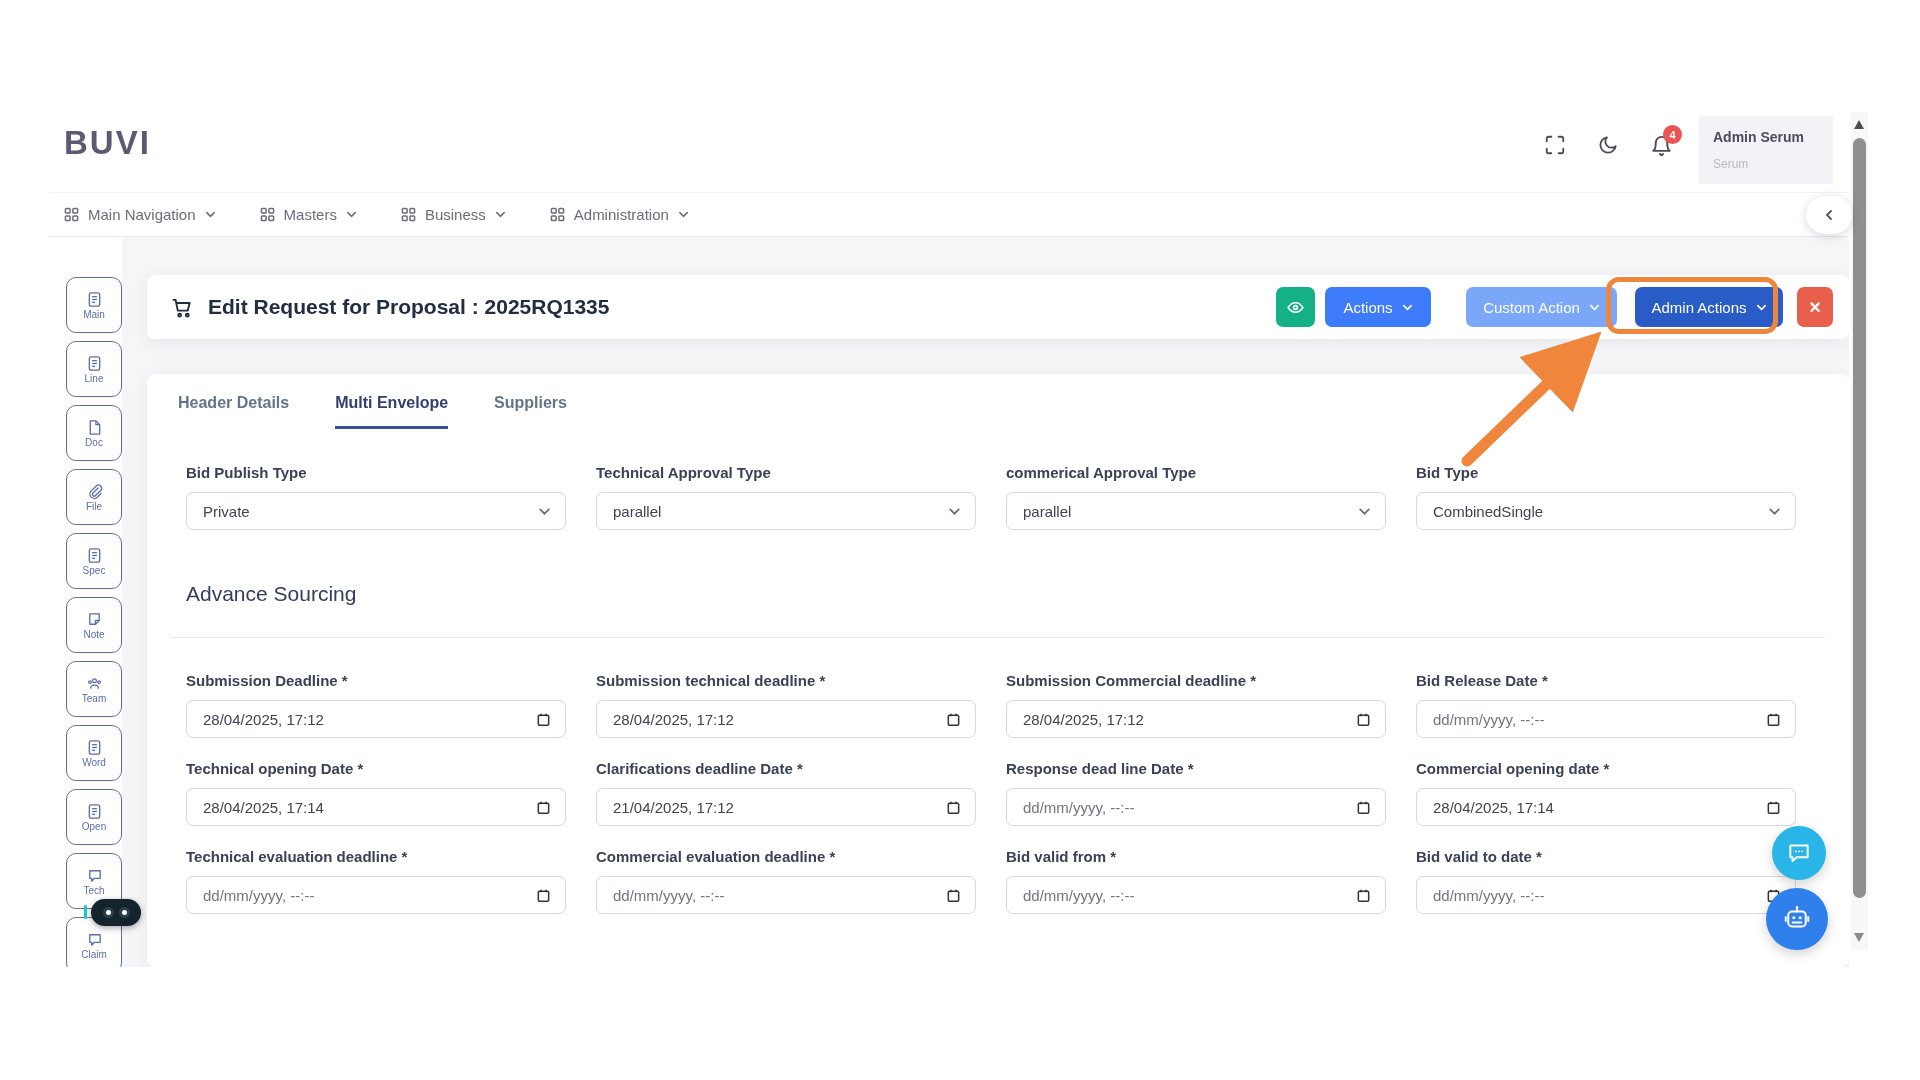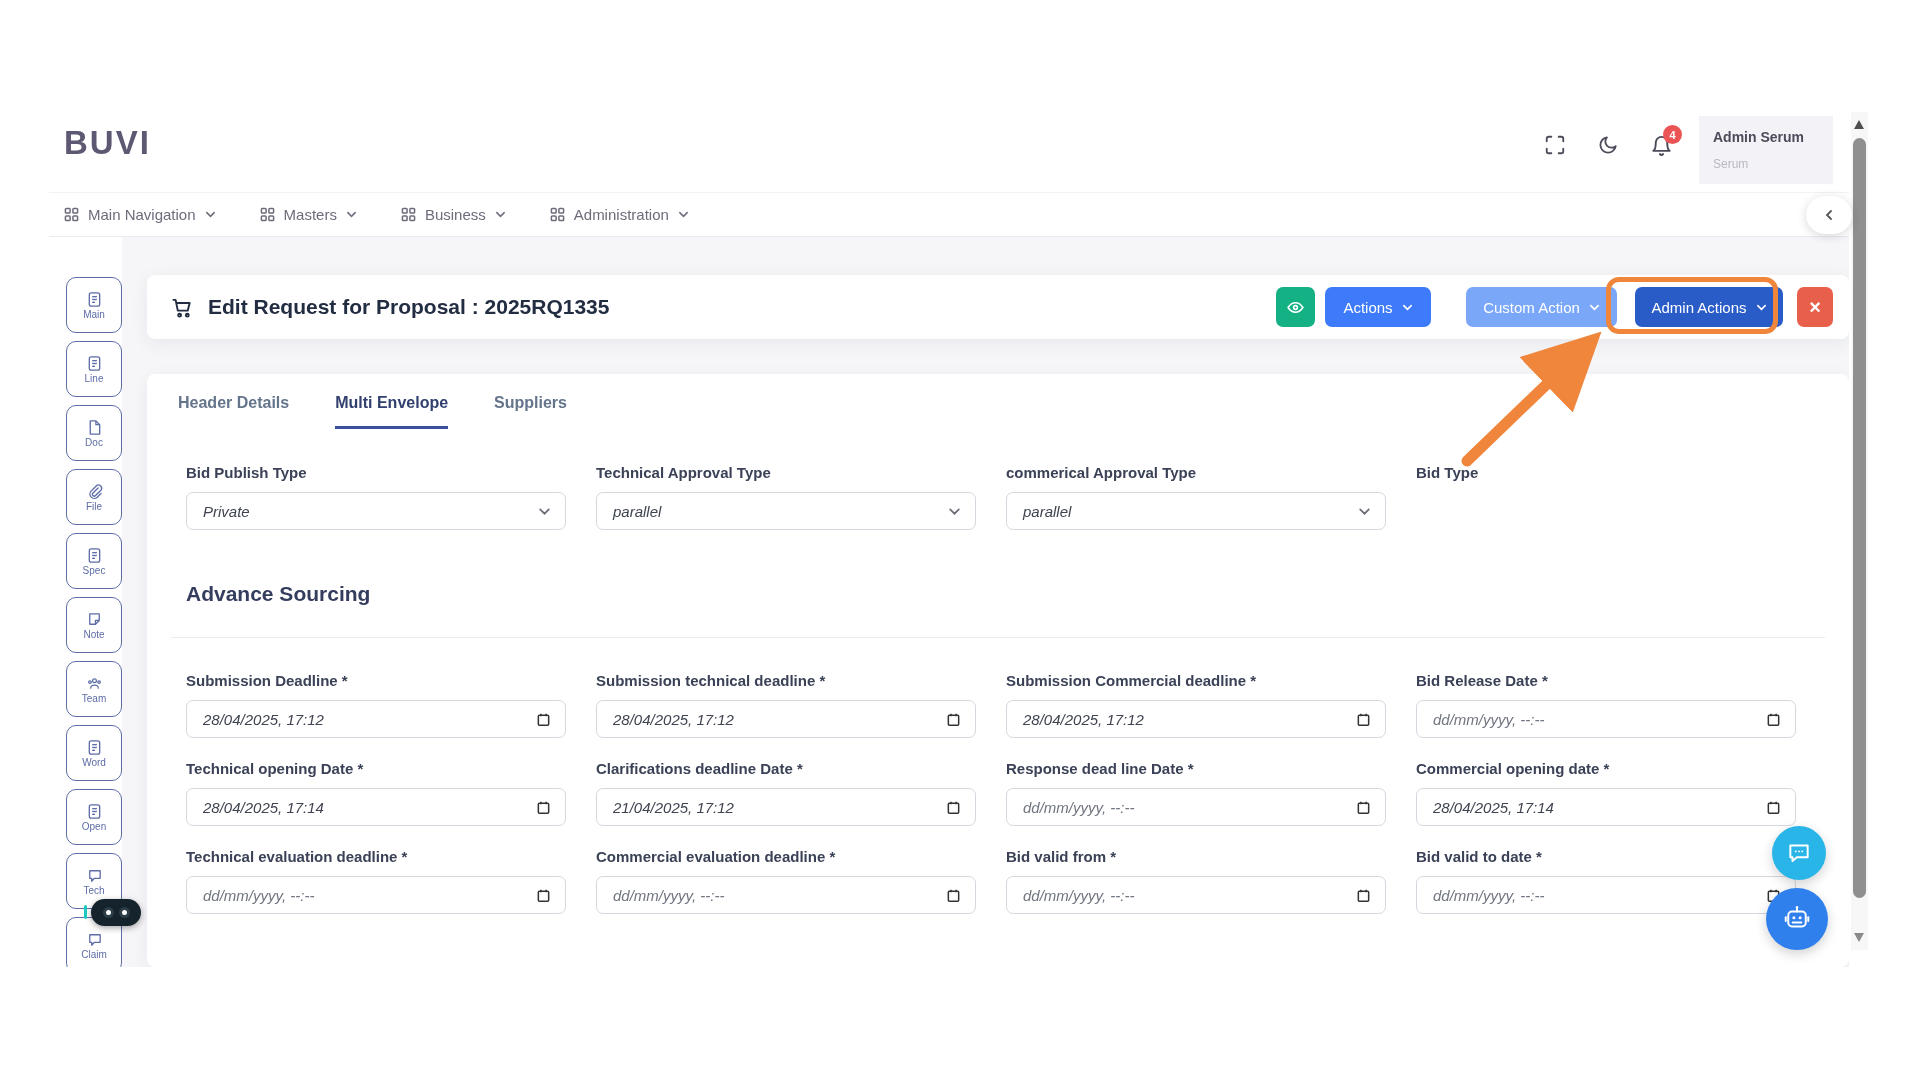--- a/index.html
+++ b/index.html
@@ -60,24 +60,24 @@
   
   .main-card{position:absolute;left:98px;top:137px;width:1702px;height:593px;background:#fff;border-radius:8px;box-shadow:0 4px 18px rgba(34,41,47,.06);}
   .tabs{display:flex;padding:20px 0 0 31px;}
   .tab{font-size:16px;font-weight:700;color:#64748b;padding-bottom:14px;margin-right:46px;cursor:pointer;}
   .tab.active{color:#31406e;border-bottom:3px solid var(--accent-indigo);}
 
   .grid4{position:absolute;left:39px;display:grid;grid-template-columns:repeat(4,380px);column-gap:30px;}
   .sel-grid{top:90px;}
   .date-grid{top:298px;row-gap:22px;}
   .flabel{font-size:15px;font-weight:700;color:var(--label);margin-bottom:11px;white-space:nowrap;}
-  .control{height:38px;border:1px solid var(--border);border-radius:7px;background:#fff;display:flex;align-items:center;justify-content:space-between;padding:0 14px 0 16px;cursor:pointer;font-style:italic;}
+  .control{height:38px;border:1px solid var(--border);border-radius:7px;background:#fff;display:flex;align-items:center;justify-content:space-between;padding:0 14px 0 16px;cursor:pointer;}
   .val{font-size:15px;color:#3f4450;}
   .val.ph{color:#70757f;}
-  .sec-title{position:absolute;left:39px;top:208px;font-size:21px;font-weight:700;color:#343d5e;}
+  .sec-title{position:absolute;left:39px;top:208px;font-size:21px;font-weight:400;color:#343d5e;}
   .sec-divider{position:absolute;left:24px;right:24px;top:263px;border-top:1px solid var(--divider);}
 
   
   .fab{position:absolute;border-radius:50%;display:flex;align-items:center;justify-content:center;cursor:pointer;z-index:40;box-shadow:0 4px 12px rgba(0,0,0,.18);}
   .fab-chat{left:1723px;top:589px;width:54px;height:54px;background:var(--fab-cyan);}
   .fab-bot{left:1717px;top:651px;width:62px;height:62px;background:var(--fab-blue);}
 
   
   .scrollbar{position:absolute;left:1851px;top:112px;width:17px;height:838px;background:#f7f7f7;}
   .s-up{position:absolute;left:3px;top:8px;width:0;height:0;border-left:5.5px solid transparent;border-right:5.5px solid transparent;border-bottom:9px solid #4f4f4f;cursor:pointer;}
@@ -350,20 +350,26 @@
           <div class="flabel">commerical Approval Type</div>
           <div class="control">
             <span class="val">parallel</span>
             <svg width="13" height="13" viewBox="0 0 12 12" fill="none" stroke="#6d6d78" stroke-width="1.6" stroke-linecap="round">
                 <polyline points="2,4 6,8 10,4"></polyline>
               </svg>
           </div>
         </div>
         <div>
           <div class="flabel">Bid Type</div>
+          <div class="control">
+            <span class="val">CombinedSingle</span>
+            <svg width="13" height="13" viewBox="0 0 12 12" fill="none" stroke="#6d6d78" stroke-width="1.6" stroke-linecap="round">
+                <polyline points="2,4 6,8 10,4"></polyline>
+              </svg>
+          </div>
         </div>
       </div>
 
       <div class="sec-title">Advance Sourcing</div>
       <div class="sec-divider"></div>
 
       <div class="grid4 date-grid">
         <div>
           <div class="flabel">Submission Deadline *</div>
           <div class="control">

